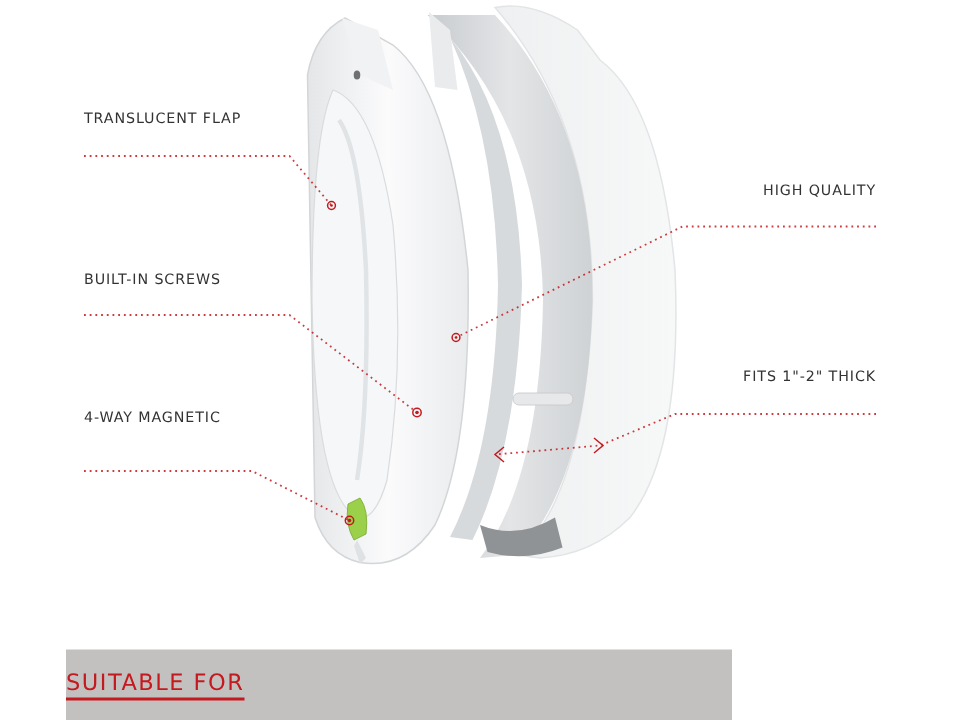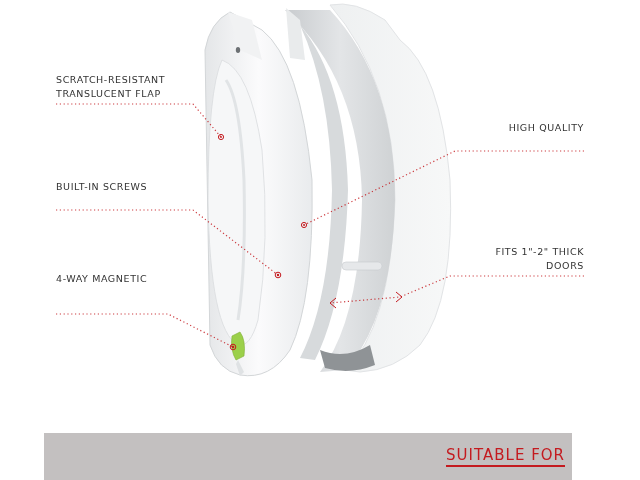--- a/index.html
+++ b/index.html
@@ -1,22 +1,22 @@
 <!DOCTYPE html>
 <html><head>
 <meta charset="utf-8">
 <style>
   html, body { margin:0; padding:0; }
   body { width:640px; height:480px; background:#ffffff; position:relative; overflow:hidden;
          font-family:"DejaVu Sans", "Liberation Sans", sans-serif; }
   .label { position:absolute; font-size:9.5px; letter-spacing:0.6px; color:#333333; line-height:14px; text-transform:uppercase; }
   .label.right { text-align:right;margin-left:16px; }
   svg.art { position:absolute; left:0; top:0; }
-  .banner { position:absolute; left:44px; top:433px; width:528px; height:47px; background:#c3c0c0;
-            display:flex; align-items:center; justify-content:flex-end; font-size:15px; letter-spacing:1px; color:#1a1a1a; }
+  .banner { position:absolute; left:44px; top:433px; width:444px; height:47px; background:#c3c0c0;
+            display:flex; align-items:center; justify-content:space-between; font-size:15px; letter-spacing:1px; color:#1a1a1a; }
   .banner .accent { color:#c41a1f; border-bottom:2px solid #c41a1f; padding-bottom:1px; margin-right:7px; }
 </style>
 </head>
 <body>
 
 <svg class="art" width="640" height="480" viewBox="0 0 640 480">
   <defs>
     <linearGradient id="gFront" x1="0" y1="0" x2="1" y2="0">
       <stop offset="0" stop-color="#e4e6e8"></stop>
       <stop offset="0.5" stop-color="#fbfbfc"></stop>
@@ -76,36 +76,34 @@
     <circle cx="304" cy="225" r="0.9"></circle>
   </g>
 
   <g fill="none" stroke="#c41a1f" stroke-width="1">
     <path d="M336 298 L330 303 L336 308"></path>
     <path d="M396 292 L402 297 L396 302"></path>
   </g>
 </svg>
 
 <div class="label" style="left:56px; top:73px;">
-  <div>SCRATCH-RESISTANT</div>
   <div>TRANSLUCENT FLAP</div>
 </div>
 
 <div class="label" style="left:56px; top:180px;">
   <div>BUILT-IN SCREWS</div>
 </div>
 
 <div class="label" style="left:56px; top:272px;">
   <div>4-WAY MAGNETIC</div>
 </div>
 
 <div class="label right" style="right:56px; top:121px;">
   <div>HIGH QUALITY</div>
 </div>
 
 <div class="label right" style="right:56px; top:245px;">
   <div>FITS 1"-2" THICK</div>
-  <div>DOORS</div>
 </div>
 
 <div class="banner">
   <span class="accent">SUITABLE FOR</span>
 </div>
 
 </body></html>

